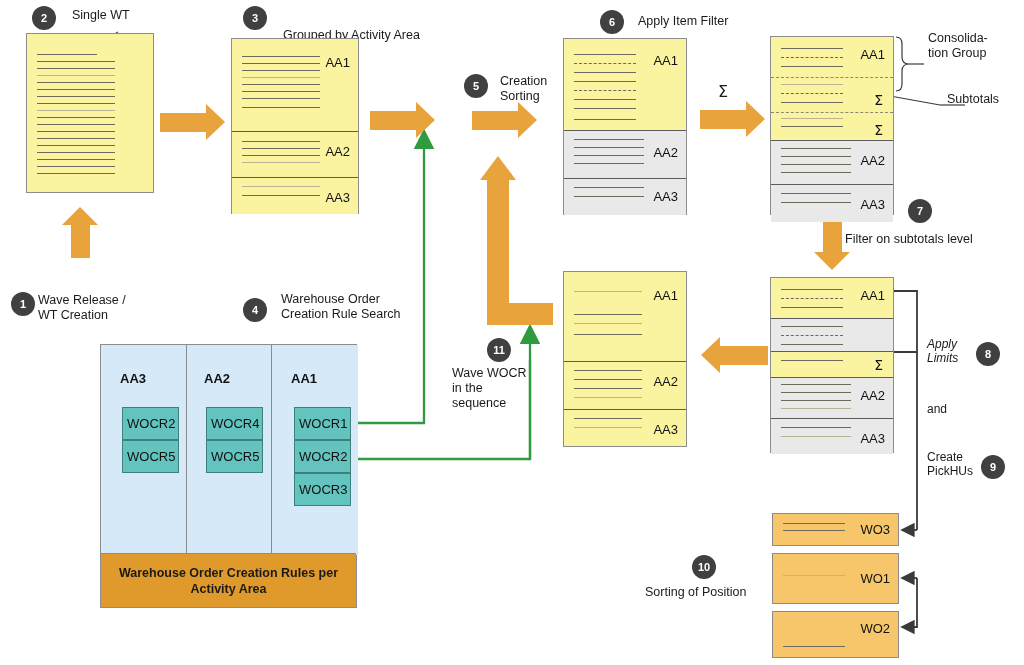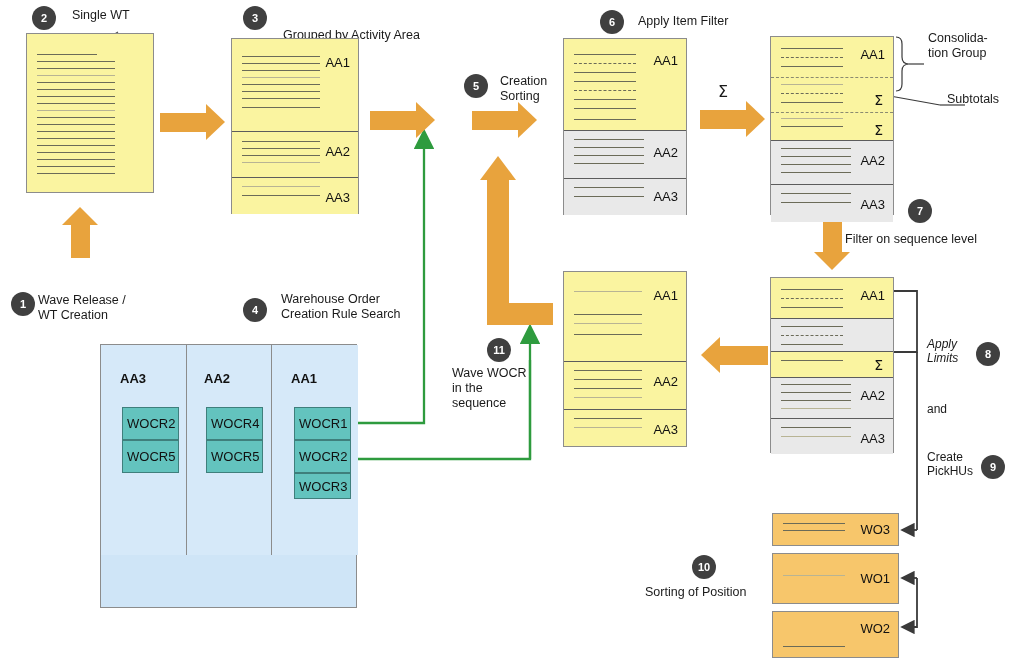--- a/index.html
+++ b/index.html
@@ -367,21 +367,21 @@
       <div class="ln" style="left:10px;top:17px;width:70px;"></div>
       <div class="seg-label" style="top:12px;">AA3</div>
     </div>
   </div>
 
   <div class="cap" style="left:928px;top:31px;">Consolida-
 tion Group</div>
   <div class="cap" style="left:947px;top:92px;">Subtotals</div>
 
   <div class="badge" style="left:908px;top:199px;">7</div>
-  <div class="cap" style="left:845px;top:232px;">Filter on sequence level</div>
+  <div class="cap" style="left:845px;top:232px;">Filter on subtotals level</div>
 
   <div>
     <div class="arrow-body" style="left:823px;top:222px;width:19px;height:30px;"></div>
     <div class="arrow-head-d" style="left:814px;top:252px;border-left-width:18px;border-right-width:18px;border-top-width:18px;"></div>
   </div>
 
   <div class="docbox" style="left:770px;top:277px;width:124px;height:176px;">
     <div class="seg yellow" style="height:40px;">
       <div class="ln" style="left:10px;top:11px;width:62px;"></div>
       <div class="ln light dash" style="left:10px;top:20px;width:62px;"></div>
@@ -483,22 +483,24 @@
     <div class="panel-col" style="left:86px;top:0;width:85px;height:210px;">
       <div class="col-title" style="left:17px;">AA2</div>
       <div class="wocr" style="left:19px;top:62px;width:57px;height:33px;">WOCR4</div>
       <div class="wocr" style="left:19px;top:95px;width:57px;height:33px;">WOCR5</div>
     </div>
 
     <div class="panel-col" style="left:171px;top:0;width:86px;height:210px;border-right:none;">
       <div class="col-title" style="left:19px;">AA1</div>
       <div class="wocr" style="left:22px;top:62px;width:57px;height:33px;">WOCR1</div>
       <div class="wocr" style="left:22px;top:95px;width:57px;height:33px;">WOCR2</div>
-      <div class="wocr" style="left:22px;top:128px;width:57px;height:26px;">WOCR3</div>
-    </div>
+      <div class="wocr" style="left:22px;top:128px;width:57px;height:33px;">WOCR3</div>
+    </div>
+    <div class="panel-footer" style="left:0;bottom:0;width:100%;height:54px;">Warehouse Order Creation
+Rules per Activity Area</div>
   </div>
 
   <div class="wobox" style="left:772px;top:513px;width:127px;height:33px;">
     <div class="ln" style="left:10px;top:9px;width:62px;"></div>
     <div class="ln" style="left:10px;top:16px;width:62px;"></div>
     <div class="wo-label" style="top:8px;">WO3</div>
   </div>
   <div class="wobox" style="left:772px;top:553px;width:127px;height:51px;">
     <div class="ln light" style="left:10px;top:21px;width:62px;"></div>
     <div class="wo-label" style="top:17px;">WO1</div>

